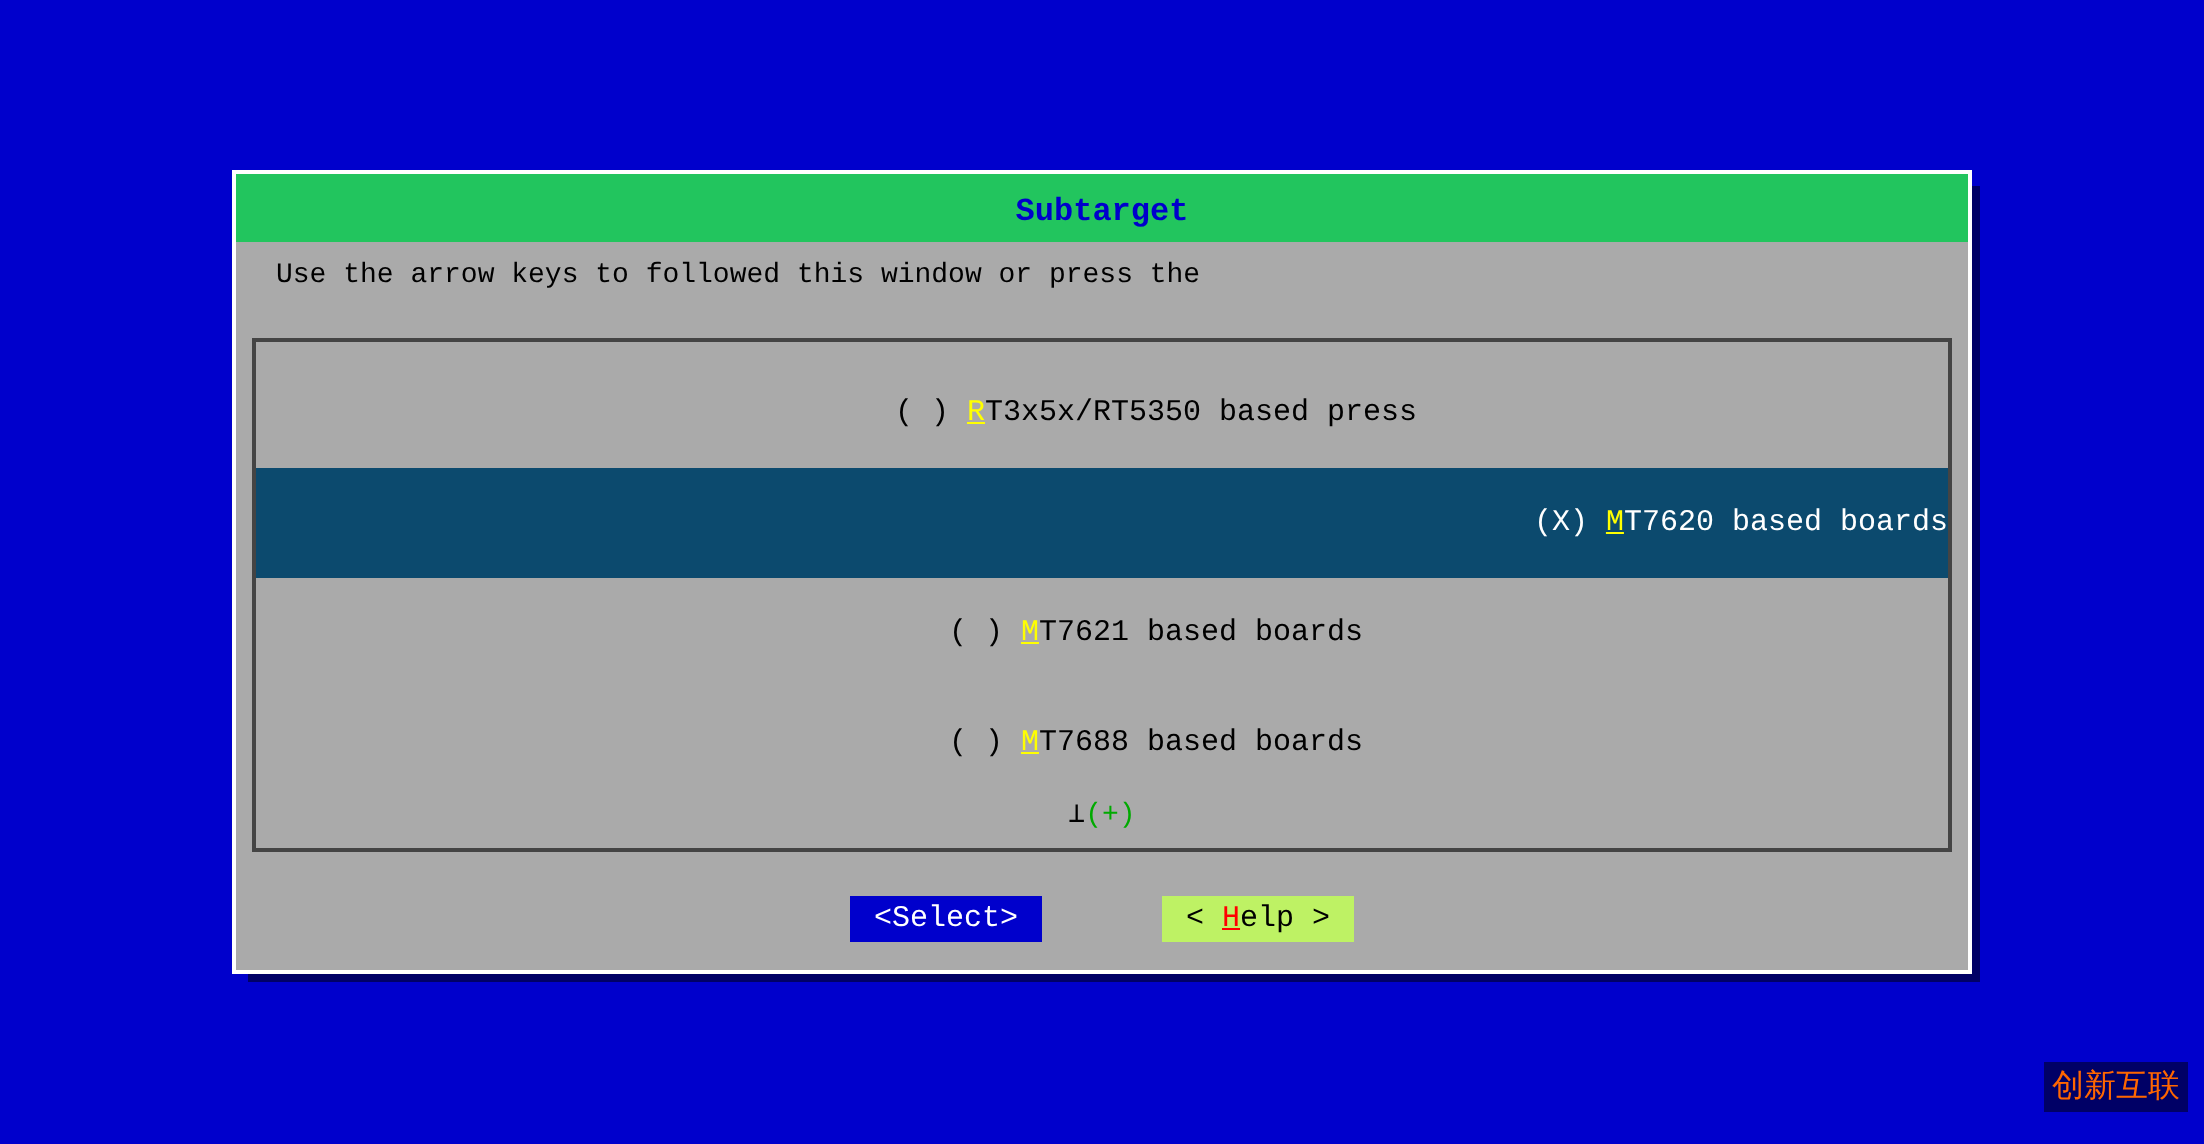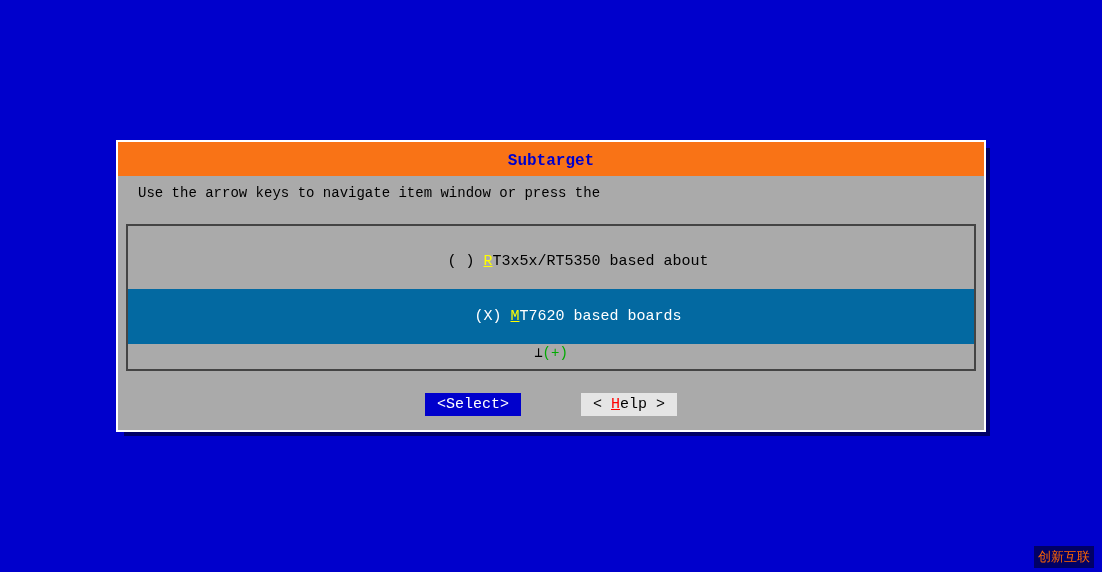--- a/index.html
+++ b/index.html
@@ -28,21 +28,21 @@
       bottom: -6px;
       right: -6px;
       width: 100%;
       height: 100%;
       background-color: #000066;
       z-index: -1;
     }
 
     .dialog-title {
       text-align: center;
-      background-color: #f97316;
+      background-color: #22c55e;
       padding: 10px 0 6px 0;
       font-size: 16px;
       font-weight: bold;
       color: #0000cc;
     }
 
     .dialog-body {
       padding: 6px 20px 10px 20px;
       color: #000000;
       font-size: 14px;
@@ -69,22 +69,23 @@
       color: #000000;
       white-space: pre;
     }
 
     .list-item .hotkey {
       color: #ffff00;
       text-decoration: underline;
     }
 
     .list-item.selected {
-      background-color: #0369a1;
+      background-color: #0c4a6e;
       color: #ffffff;
+      text-align: right;
     }
 
     .list-item.selected .hotkey {
       color: #ffff00;
       text-decoration: underline;
     }
 
     .more-indicator {
       text-align: center;
       font-size: 14px;
@@ -119,64 +120,70 @@
       cursor: pointer;
       border: none;
     }
 
     .btn-select {
       background-color: #0000cc;
       color: #ffffff;
     }
 
     .btn-help {
-      background-color: #e5e5e5;
+      background-color: #bef264;
       color: #000000;
     }
 
     .btn-help .hotkey {
       color: #ff0000;
       text-decoration: underline;
     }
 
     .watermark {
       position: absolute;
-      bottom: 4px;
+      bottom: 16px;
       right: 8px;
       background-color: rgba(0,0,0,0.5);
       color: #ff6600;
-      font-size: 13px;
+      font-size: 16px;
       padding: 2px 4px;
       font-family: Arial, sans-serif;
     }
   </style>
 </head>
 <body>
 
 <div class="dialog">
   <div class="dialog-shadow"></div>
 
   <div class="dialog-title">Subtarget</div>
 
   <div class="dialog-body">
-    <p>Use the arrow keys to navigate item window or press the</p>
+    <p>Use the arrow keys to followed this window or press the</p>
   </div>
 
   <div class="list-container">
 
     <div class="list-item">
-      <span>( ) </span><span class="hotkey">R</span><span>T3x5x/RT5350 based about</span>
+      <span>( ) </span><span class="hotkey">R</span><span>T3x5x/RT5350 based press</span>
     </div>
 
     <div class="list-item selected">
       <span>(X) </span><span class="hotkey">M</span><span>T7620 based boards</span>
     </div>
 
+    <div class="list-item">
+      <span>( ) </span><span class="hotkey">M</span><span>T7621 based boards</span>
+    </div>
 
 
+    <div class="list-item">
+      <span>( ) </span><span class="hotkey">M</span><span>T7688 based boards</span>
+    </div>
 
 
     <div class="more-indicator">
       <span>⊥</span><span class="plus">(+)</span>
     </div>
 
   </div>
 
   <div class="buttons-row">
     <button class="btn btn-select">&lt;Select&gt;</button>

